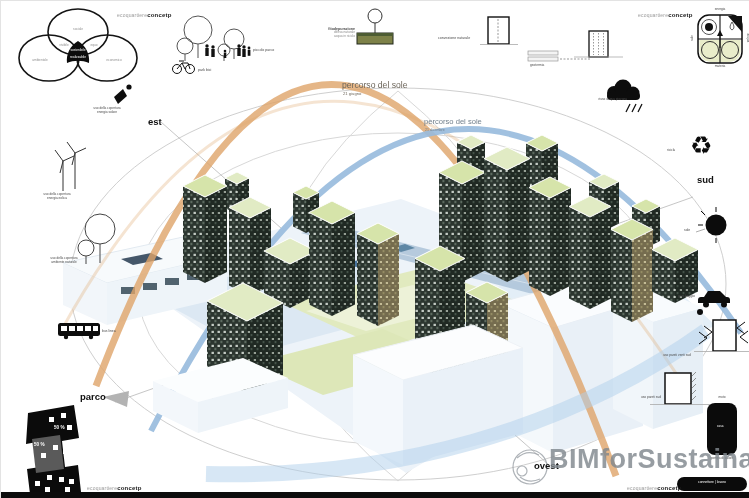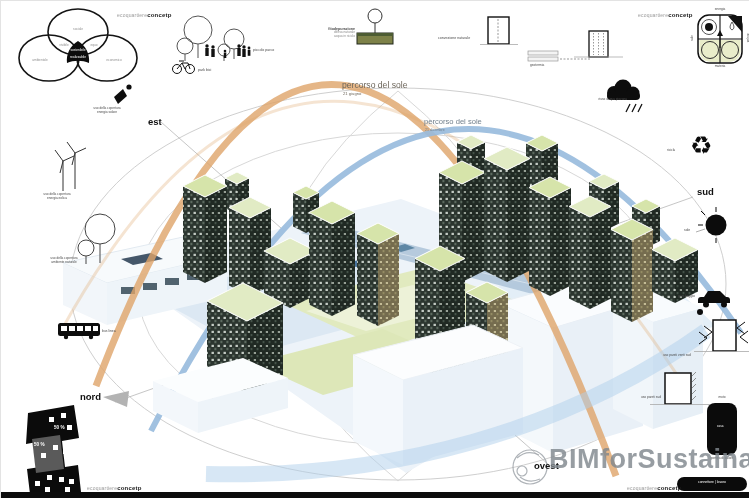--- a/index.html
+++ b/index.html
@@ -382,22 +382,22 @@
 <div class="lbl f3 venn-lbl c" style="left:113px;top:58px">economico</div>
 <div class="lbl f3 white c" style="left:77px;top:48px">sostenibile</div>
 <div class="lbl f3 white c" style="left:77px;top:55px">realizzabile</div>
 
 <div class="lbl f85 sunjune" style="left:341px;top:80px">percorso del sole</div>
 <div class="lbl f4 sunjune" style="left:342px;top:91px">21 giugno</div>
 <div class="lbl f75 sundec" style="left:423px;top:117px">percorso del sole</div>
 <div class="lbl f35 sundec" style="left:424px;top:127px">21 dicembre</div>
 
 <div class="lbl compass" style="left:147px;top:116px">est</div>
-<div class="lbl compass" style="left:696px;top:186px">sud</div>
-<div class="lbl compass" style="left:79px;top:391px">nord</div>
+<div class="lbl compass" style="left:696px;top:174px">sud</div>
+<div class="lbl compass" style="left:79px;top:391px">parco</div>
 <div class="lbl compass" style="left:533px;top:460px">ovest</div>
 
 <div class="lbl f35" style="left:252px;top:47px">piccolo parco</div>
 <div class="lbl f35" style="left:197px;top:67px">park bici</div>
 <div class="lbl r" style="left:312px;top:26px;width:42px">
   <div class="f35 bold">fitodepurazione</div>
   <div class="f3 gray">difesa naturale</div>
   <div class="f3 gray">acqua in riciclo</div>
 </div>
 <div class="lbl f35" style="left:437px;top:35px">convezione naturale</div>

